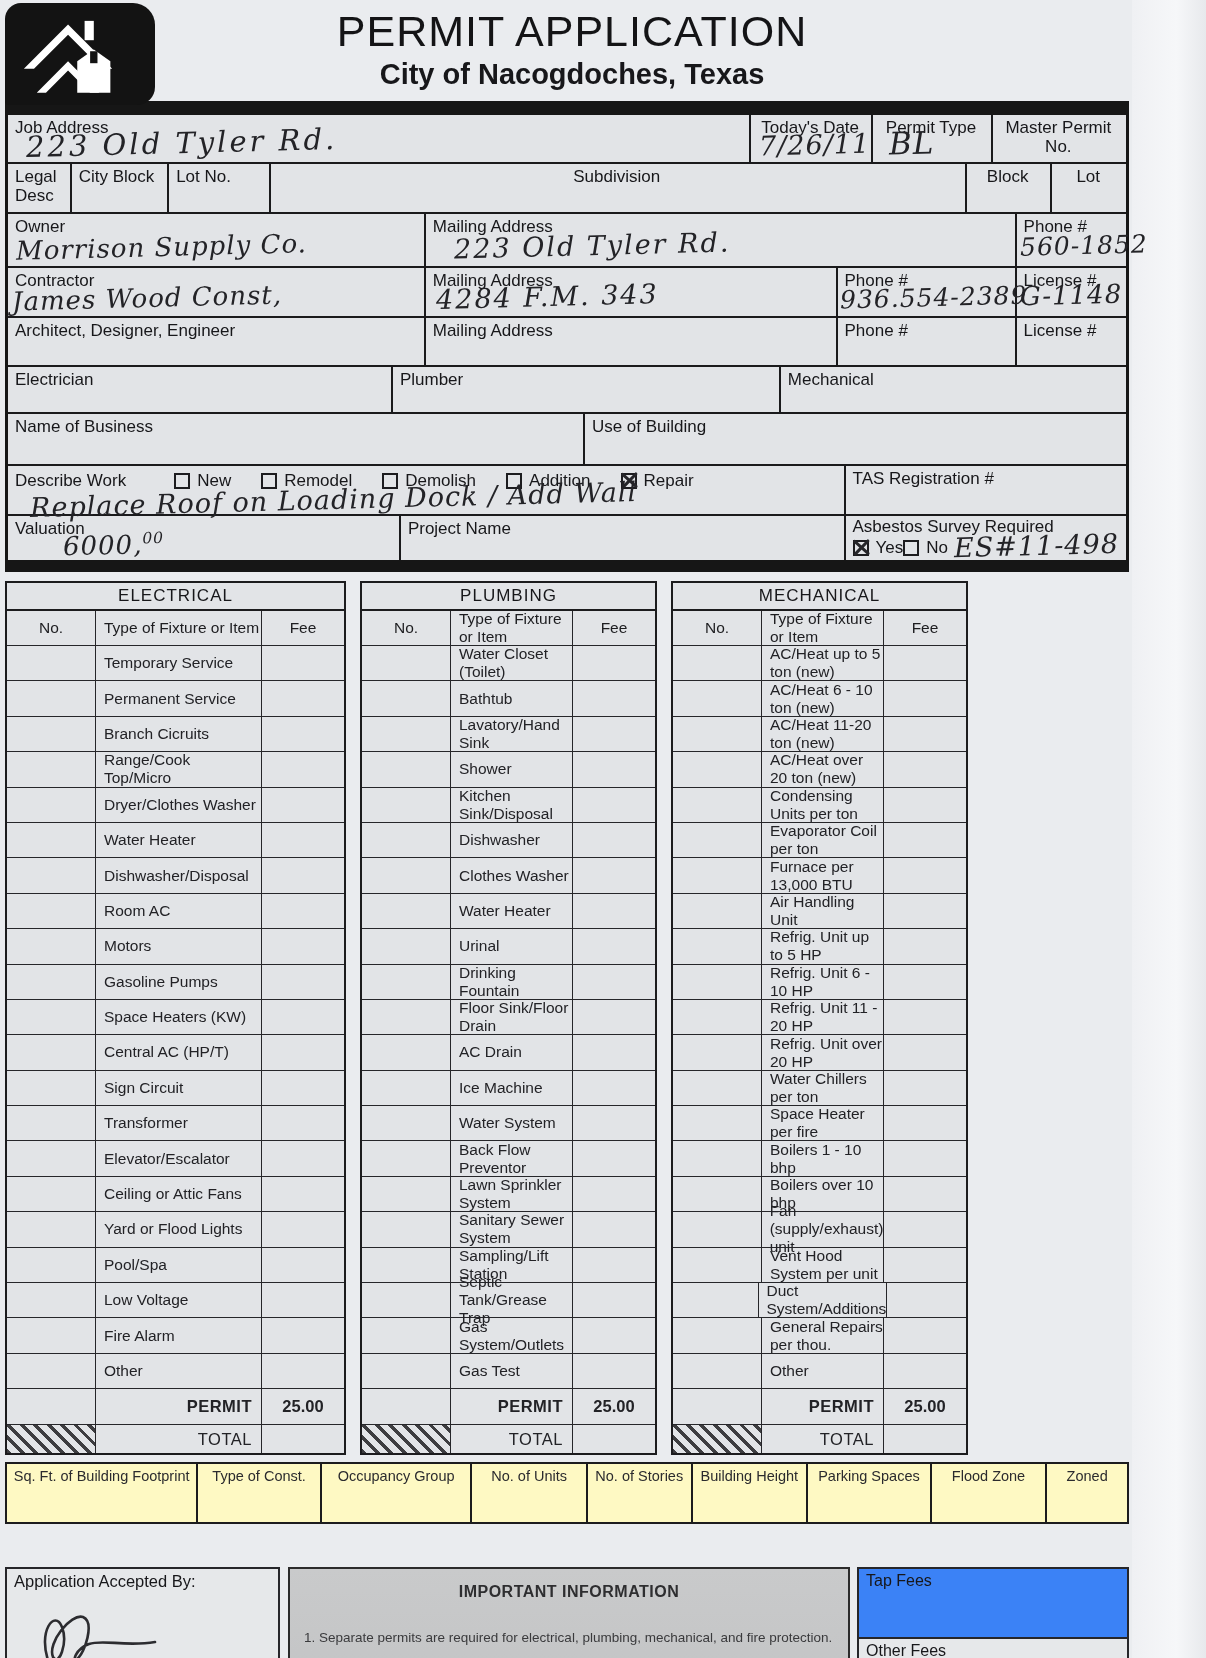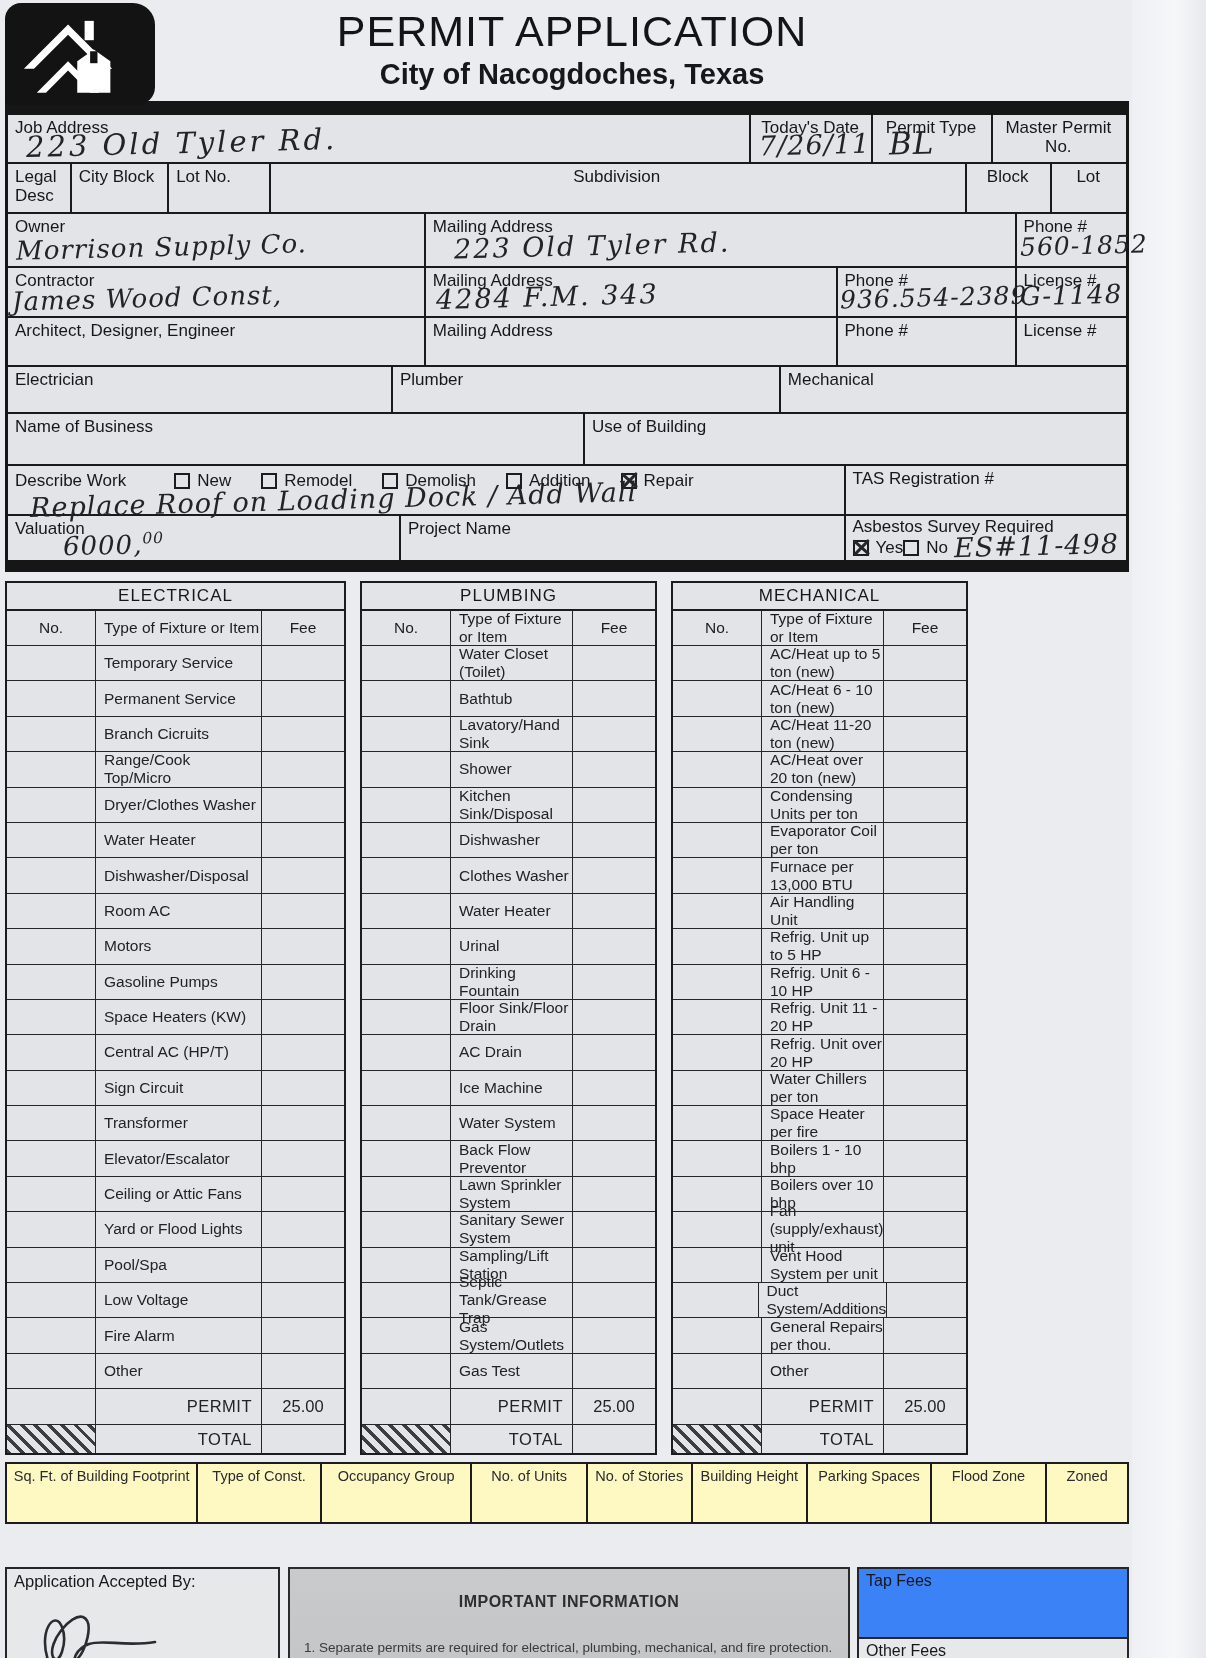--- a/index.html
+++ b/index.html
@@ -50,41 +50,41 @@
         color:#17171a;border-bottom:2px solid #1c1c1e;font-weight:500;}
   .frow{display:flex;height:35.4px;border-top:1.6px solid #26262a;box-sizing:border-box;}
   .frow.fhead{border-top:none;height:34px;}
   .fcell{box-sizing:border-box;border-left:1.6px solid #26262a;display:flex;align-items:center;
         font-size:15.5px;color:#222226;}
   .fcell:first-child{border-left:none;}
   .c0{width:88px;justify-content:center;}
   .c1{flex:1;padding-left:8px;}
   .c2{width:83px;justify-content:center;}
   .fhead .fcell{font-size:15.5px;color:#1d1d20;}
-  .frow.permit{height:36px;}
+  .frow.permit{height:36px;font-weight:bold;}
   .permit .c1{justify-content:flex-end;padding-right:9px;font-size:16.5px;letter-spacing:.5px;}
   .permit .c2{font-size:16.5px;}
   .frow.totalrow{height:29px;}
   .totalrow .c1{justify-content:flex-end;padding-right:9px;font-size:16.5px;letter-spacing:.5px;}
   .hatch{background:repeating-linear-gradient(45deg,#3d3d40 0 3.5px,transparent 3.5px 9.5px);}
 
   
   .footrow{display:flex;margin-top:7px;border:2.5px solid #1c1c1e;background:#fef9c3;height:62px;box-sizing:border-box;}
   .fftcell{box-sizing:border-box;border-left:2px solid #1c1c1e;font-size:14.5px;color:#2b2b2e;
         text-align:center;padding-top:4px;}
   .fftcell:first-child{border-left:none;}
 
   
   .bottom{display:flex;margin-top:43px;align-items:stretch;}
   .bx-left{width:275px;border:2.5px solid #26262a;box-sizing:border-box;height:150px;position:relative;background:#e6e8ea;}
   .bx-left .flabel{font-size:16.5px;}
   .sig{position:absolute;left:20px;top:28px;}
   .bx-mid{width:562px;margin-left:8px;border:2.5px solid #2b2b2b;box-sizing:border-box;height:150px;
         background:linear-gradient(180deg,#c9cacb,#c2c3c4);position:relative;}
-  .imp-title{text-align:center;font-weight:bold;font-size:16px;letter-spacing:.5px;color:#2e2e30;margin-top:24px;}
+  .imp-title{text-align:center;font-weight:bold;font-size:16px;letter-spacing:.5px;color:#2e2e30;margin-top:14px;}
   .imp-text{font-size:13.5px;color:#3a3a3c;margin:26px 12px 0 14px;line-height:21px;}
   .bx-right{width:272px;margin-left:7px;display:flex;flex-direction:column;height:150px;}
   .tapbox{border:2.5px solid #26262a;box-sizing:border-box;height:72px;background:#3b82f6;}
   .otherbox{border:2.5px solid #26262a;border-top:none;box-sizing:border-box;flex:1;background:#e6e8ea;}
   .tapbox .flabel,.otherbox .flabel{font-size:16px;}
 </style>
 </head>
 <body>
 
 <div class="page">

